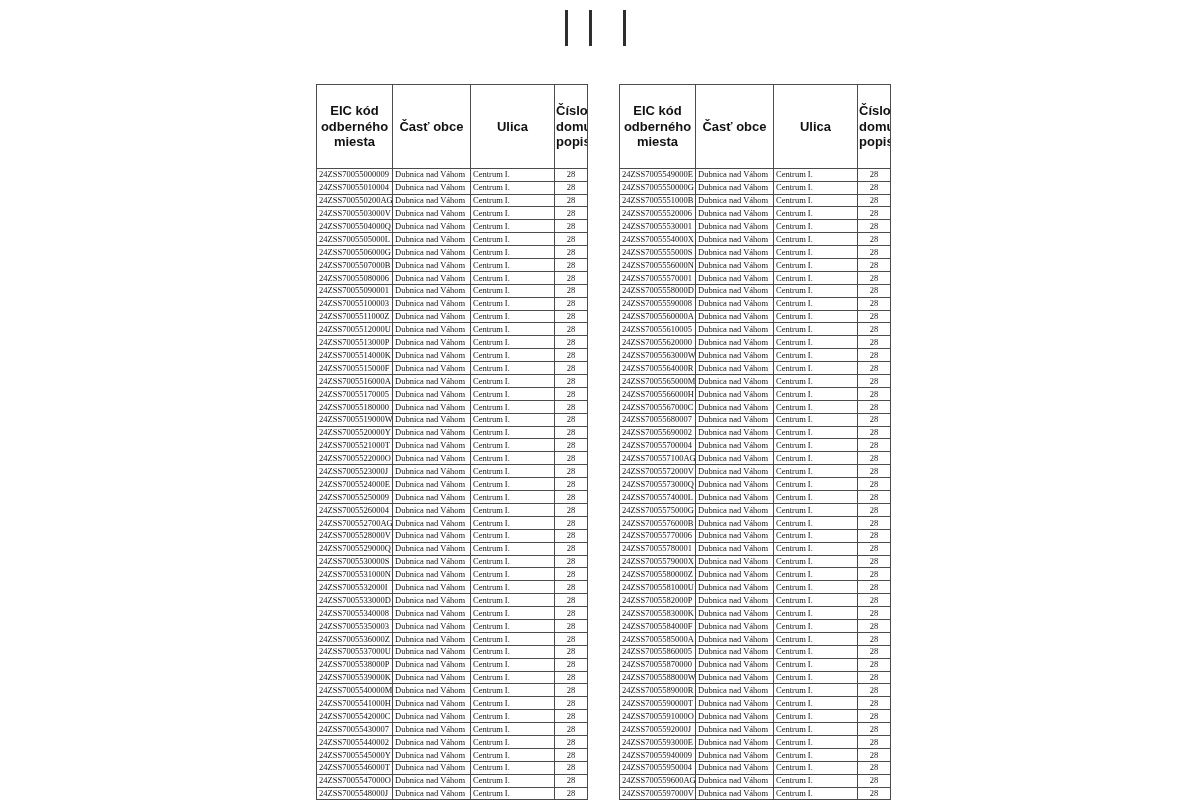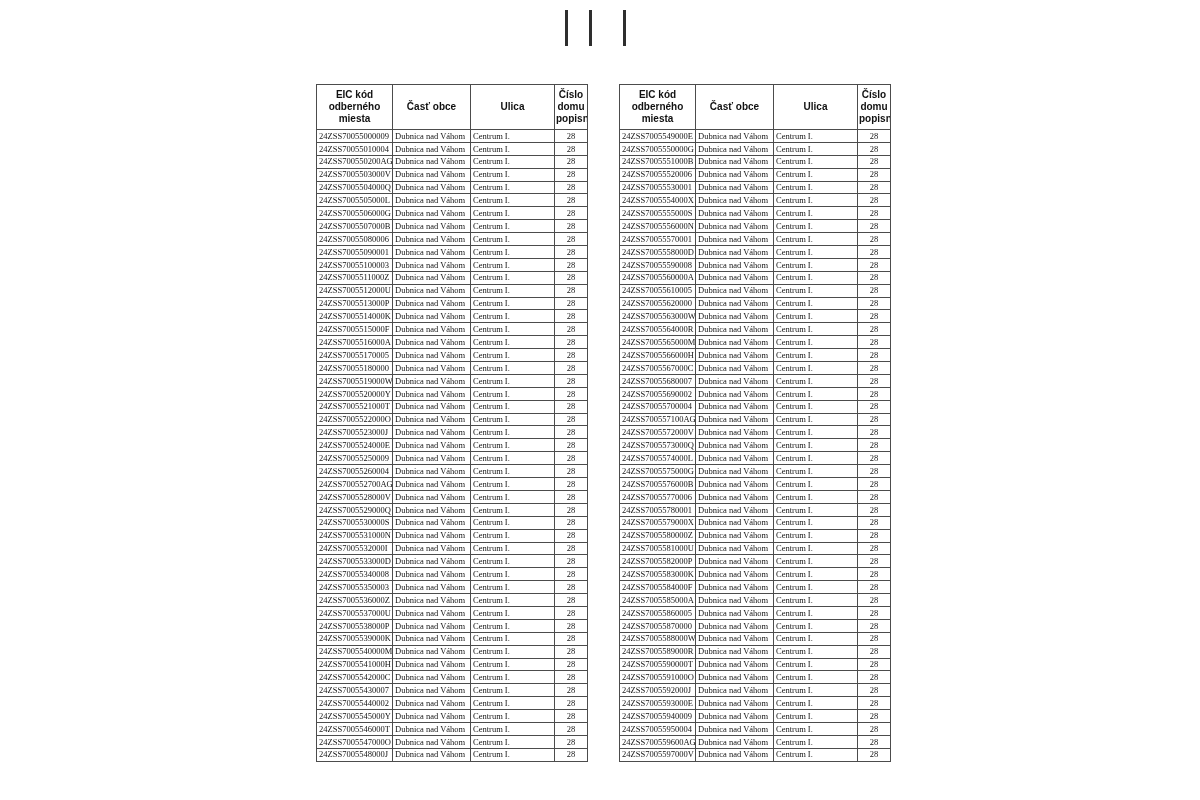--- a/index.html
+++ b/index.html
@@ -6,23 +6,23 @@
   .page{position:relative;width:1200px;height:800px;background:#ffffff;overflow:hidden;
         font-family:"Liberation Serif", serif;color:#141414;}
   .brand-mark{position:absolute;top:10px;left:560px;width:70px;height:38px;}
   .bar{position:absolute;top:0;width:3px;height:36px;background:#2e2e2e;}
   .b1{left:5px}.b2{left:29px}.b3{left:63px}
   table.eic-table{position:absolute;top:84px;border-collapse:collapse;table-layout:fixed;
         width:271px;background:#fff;}
   .t-left{left:316px;}
   .t-right{left:619px;}
   .eic-table th,.eic-table td{border:1px solid #4c4c4c;overflow:hidden;}
-  .eic-table th{font-family:"Liberation Sans", sans-serif;font-weight:bold;font-size:10px;
+  .eic-table th{font-family:"Liberation Sans", sans-serif;font-weight:bold;font-size:13px;
         line-height:1.2;text-align:center;vertical-align:middle;white-space:pre-line;
-        padding:4px 1px;height:32px;color:#111;}
+        padding:18px 1px;height:32px;color:#111;}
   .eic-table td{font-size:8.5px;line-height:1;height:11.9px;padding:0 2px;
         white-space:nowrap;color:#141414;}
   .eic-table col.c0{width:76px;}
   .eic-table col.c1{width:78px;}
   .eic-table col.c2{width:84px;}
   .eic-table col.c3{width:33px;}
   .eic-table td.col0,.eic-table td.col1,.eic-table td.col2{text-align:left;}
   .eic-table td.col3{text-align:center;}
 </style>
 </head>

